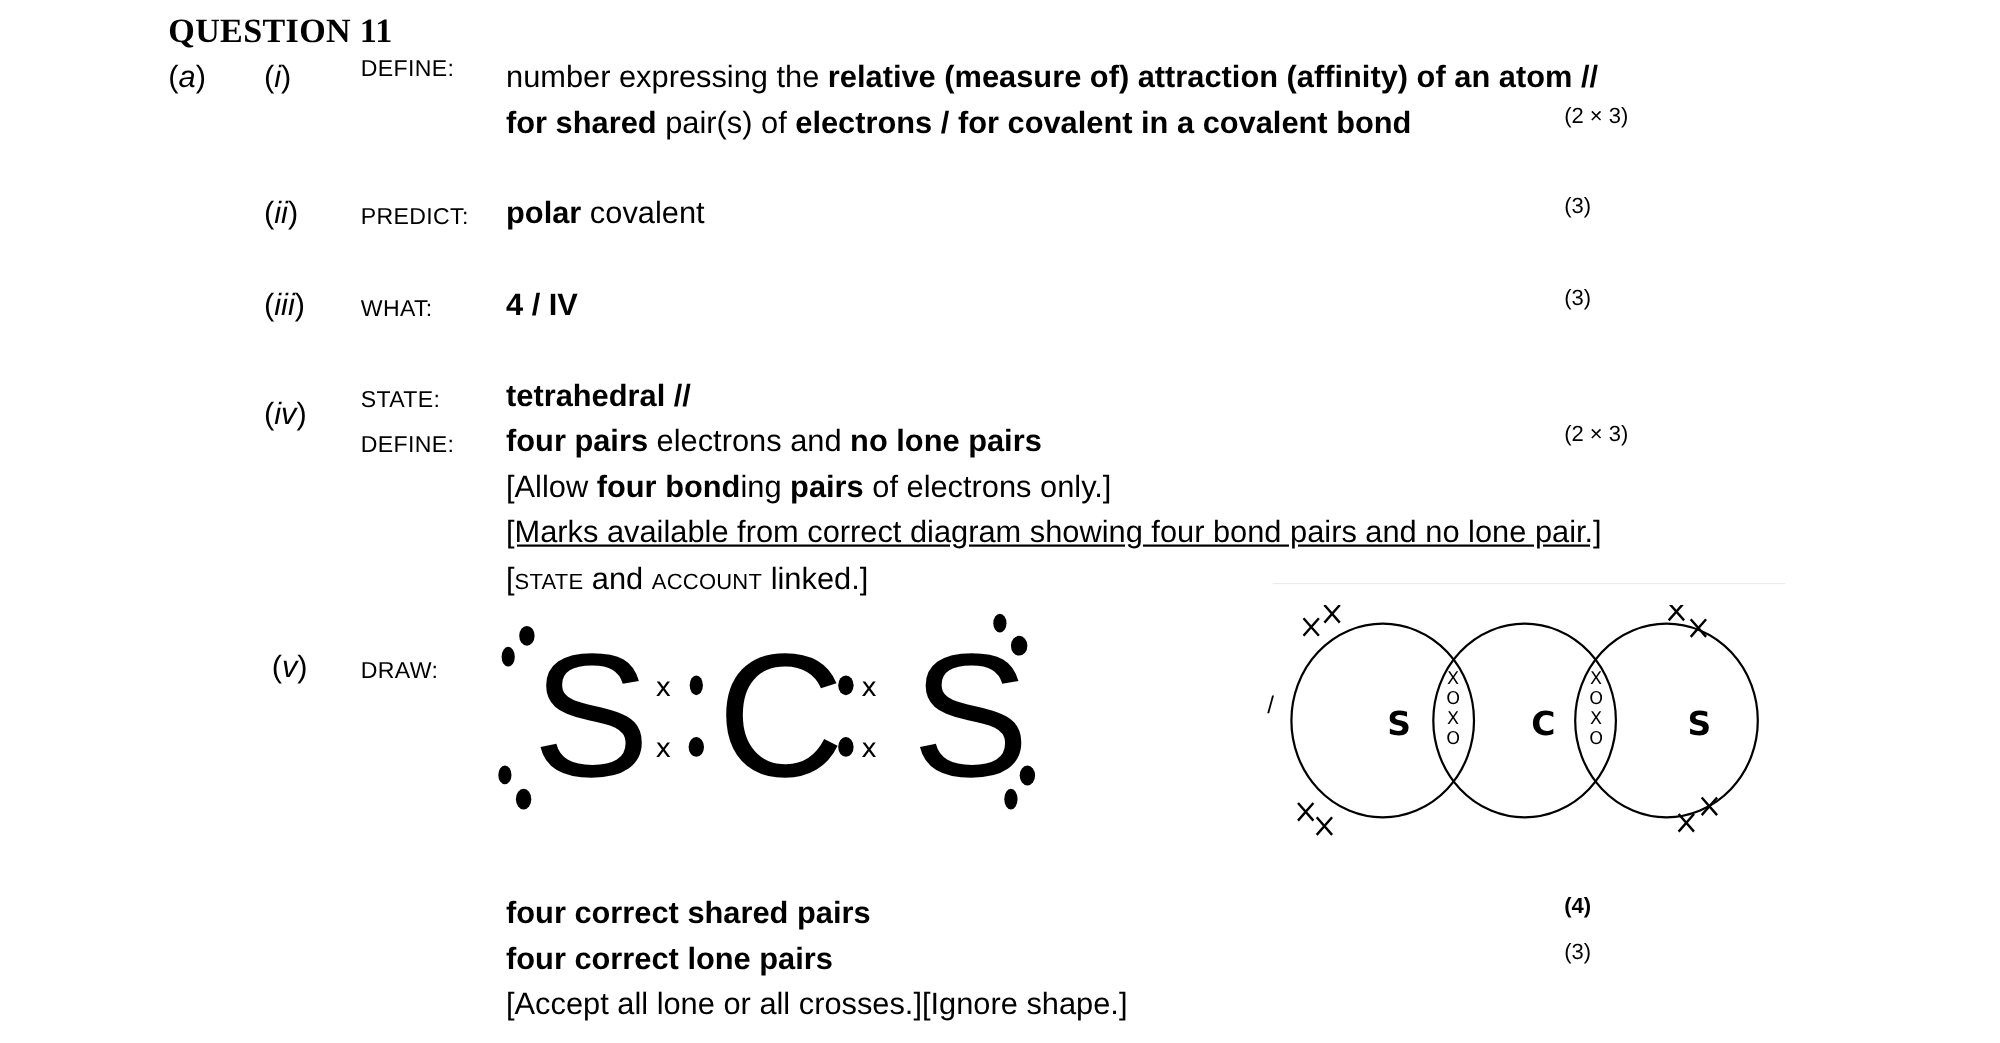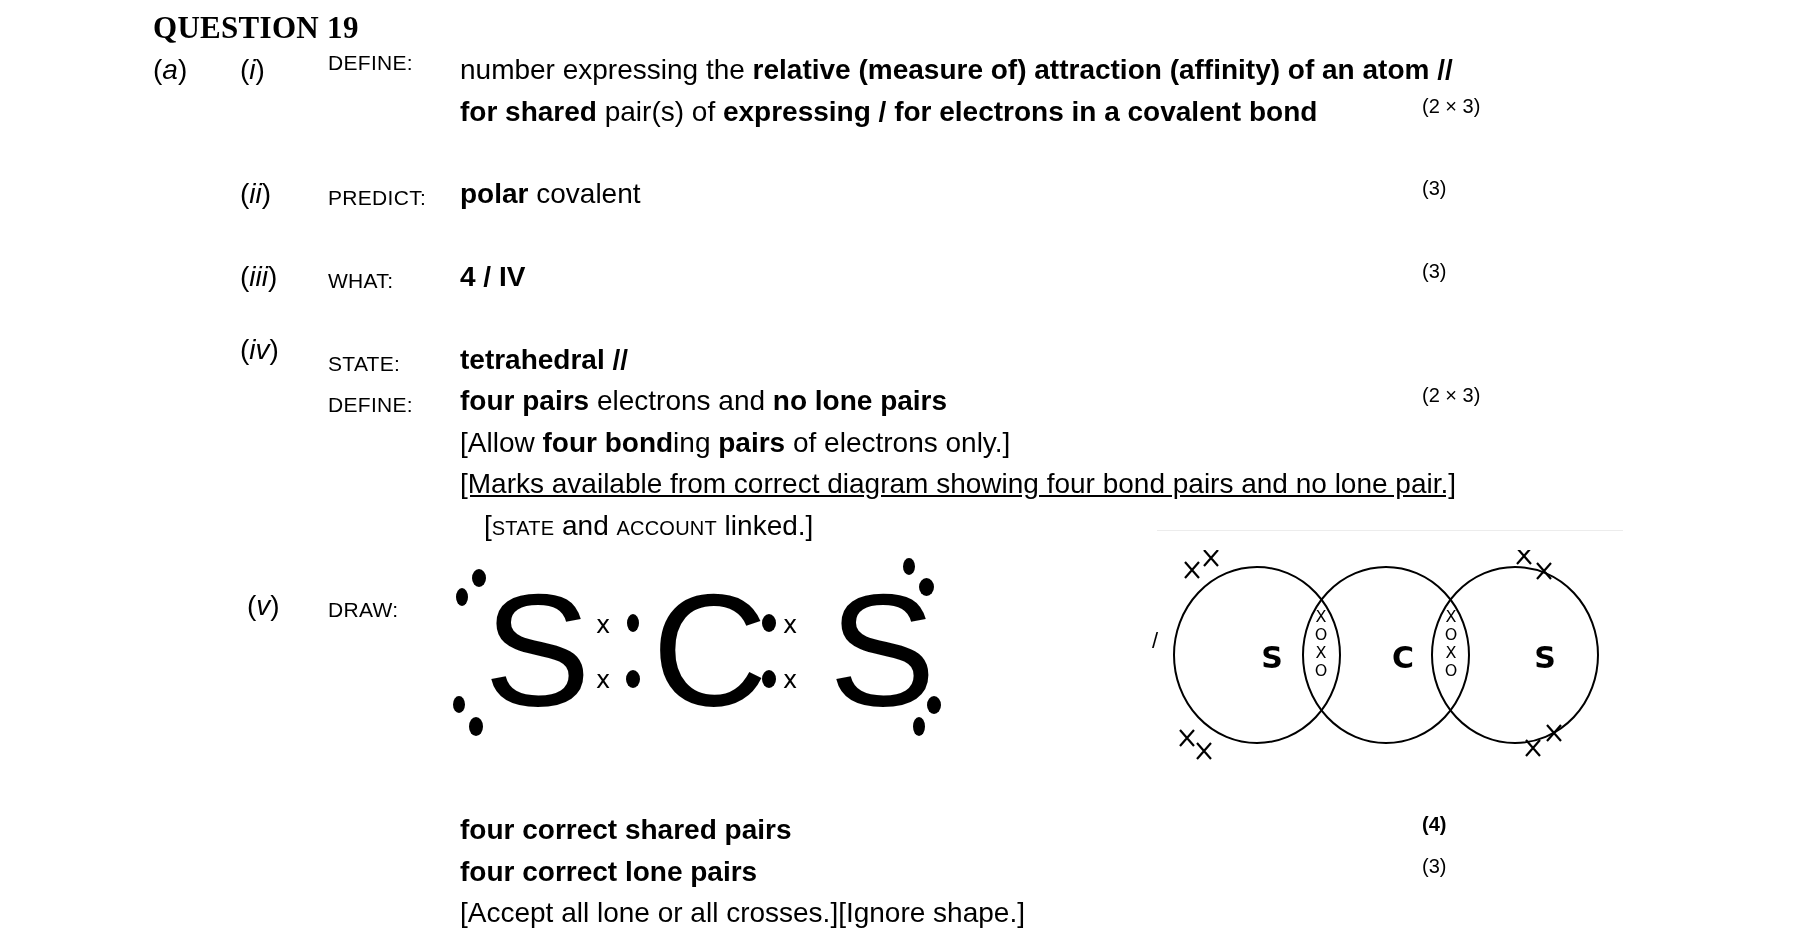--- a/index.html
+++ b/index.html
@@ -15,49 +15,49 @@
   .sc { font-size:20px; text-transform:uppercase; letter-spacing:0.2px; }
   b { font-weight:bold; }
   .lewis-letter { font-family:"Liberation Sans", "DejaVu Sans", sans-serif; font-size:160px; line-height:160px; }
   .dot { position:absolute; background:#000; border-radius:50%; }
   .xmark { position:absolute; font-size:24px; line-height:24px; font-family:"DejaVu Sans", sans-serif; }
   .divider { position:absolute; height:1px; background:#ececec; }
 </style>
 </head>
 <body>
 
-<div class="abs title" style="left:153px; top:10px;">QUESTION 19</div>
+<div class="abs title" style="left:153px; top:10px;">QUESTION 11</div>
 
 <div class="abs num" style="left:153px; top:54px;">(<i>a</i>)</div>
 
 <div class="abs num" style="left:240px; top:54px;">(<i>i</i>)</div>
 <div class="abs lbl" style="left:328px; top:51px;">DEFINE:</div>
 <div class="abs body-txt" style="left:460px; top:53px;"><span>number expressing the </span><b>relative (measure of) attraction (affinity) of an atom //</b></div>
-<div class="abs body-txt" style="left:460px; top:95px;"><b>for shared</b><span> pair(s) of </span><b>expressing / for electrons in a covalent bond</b></div>
+<div class="abs body-txt" style="left:460px; top:95px;"><b>for shared</b><span> pair(s) of </span><b>electrons / for covalent in a covalent bond</b></div>
 <div class="abs mark" style="left:1422px; top:95px;">(2 × 3)</div>
 
 <div class="abs num" style="left:240px; top:178px;">(<i>ii</i>)</div>
 <div class="abs lbl" style="left:328px; top:186px;">PREDICT:</div>
 <div class="abs body-txt" style="left:460px; top:177px;"><b>polar</b><span> covalent</span></div>
 <div class="abs mark" style="left:1422px; top:177px;">(3)</div>
 
 <div class="abs num" style="left:240px; top:261px;">(<i>iii</i>)</div>
 <div class="abs lbl" style="left:328px; top:269px;">WHAT:</div>
 <div class="abs body-txt" style="left:460px; top:260px;"><b>4 / IV</b></div>
 <div class="abs mark" style="left:1422px; top:260px;">(3)</div>
 
-<div class="abs num" style="left:240px; top:334px;">(<i>iv</i>)</div>
+<div class="abs num" style="left:240px; top:360px;">(<i>iv</i>)</div>
 <div class="abs lbl" style="left:328px; top:352px;">STATE:</div>
 <div class="abs body-txt" style="left:460px; top:343px;"><b>tetrahedral //</b></div>
 <div class="abs lbl" style="left:328px; top:393px;">DEFINE:</div>
 <div class="abs body-txt" style="left:460px; top:384px;"><b>four pairs</b><span> electrons and </span><b>no lone pairs</b></div>
 <div class="abs mark" style="left:1422px; top:384px;">(2 × 3)</div>
 <div class="abs body-txt" style="left:460px; top:426px;"><span>[Allow </span><b>four bond</b><span>ing </span><b>pairs</b><span> of electrons only.]</span></div>
 <div class="abs body-txt" style="left:460px; top:467px;text-decoration:underline;"><span>[Marks available from correct diagram showing four bond pairs and no lone pair.]</span></div>
-<div class="abs body-txt" style="left:484px; top:509px;text-align:right;">
+<div class="abs body-txt" style="left:460px; top:509px;text-align:right;">
   <span>[</span><span class="sc">state</span><span> and </span><span class="sc">account</span><span> linked.]</span>
 </div>
 
 <div class="divider" style="left:1157px; top:530px; width:466px;"></div>
 
 <div class="abs num" style="left:247px; top:590px;">(<i>v</i>)</div>
 <div class="abs lbl" style="left:328px; top:598px;">DRAW:</div>
 
 <div>
   <div class="abs lewis-letter" style="left:484px; top:570px;">S</div>

